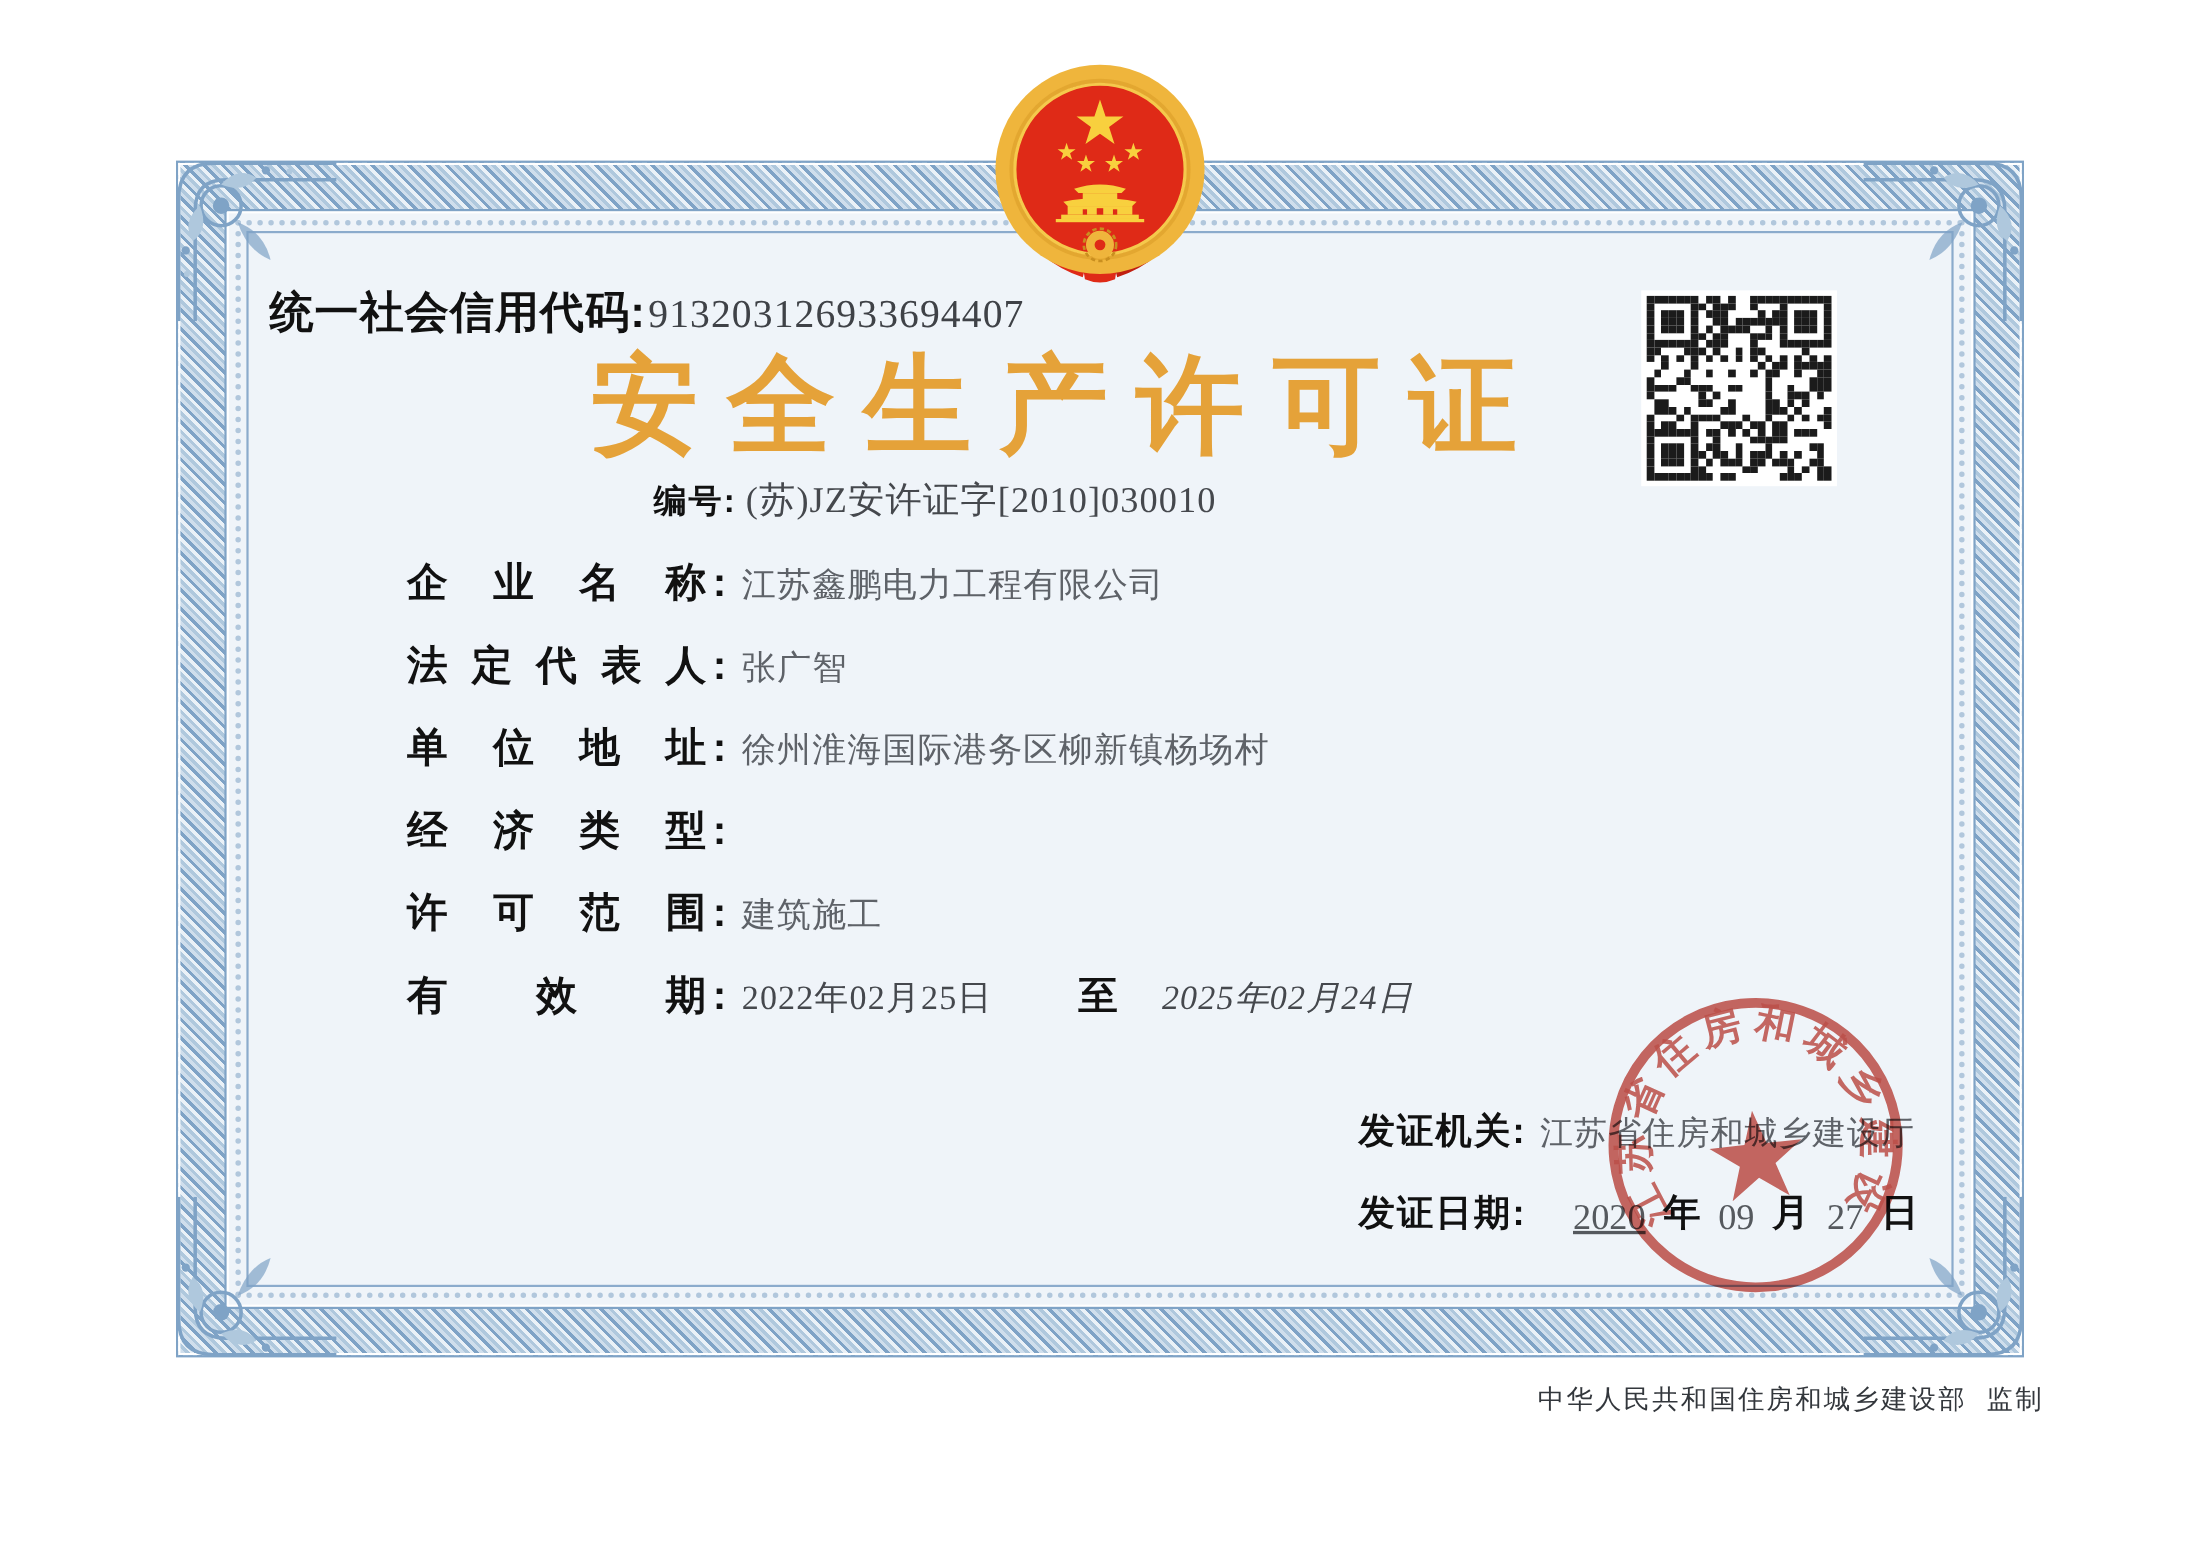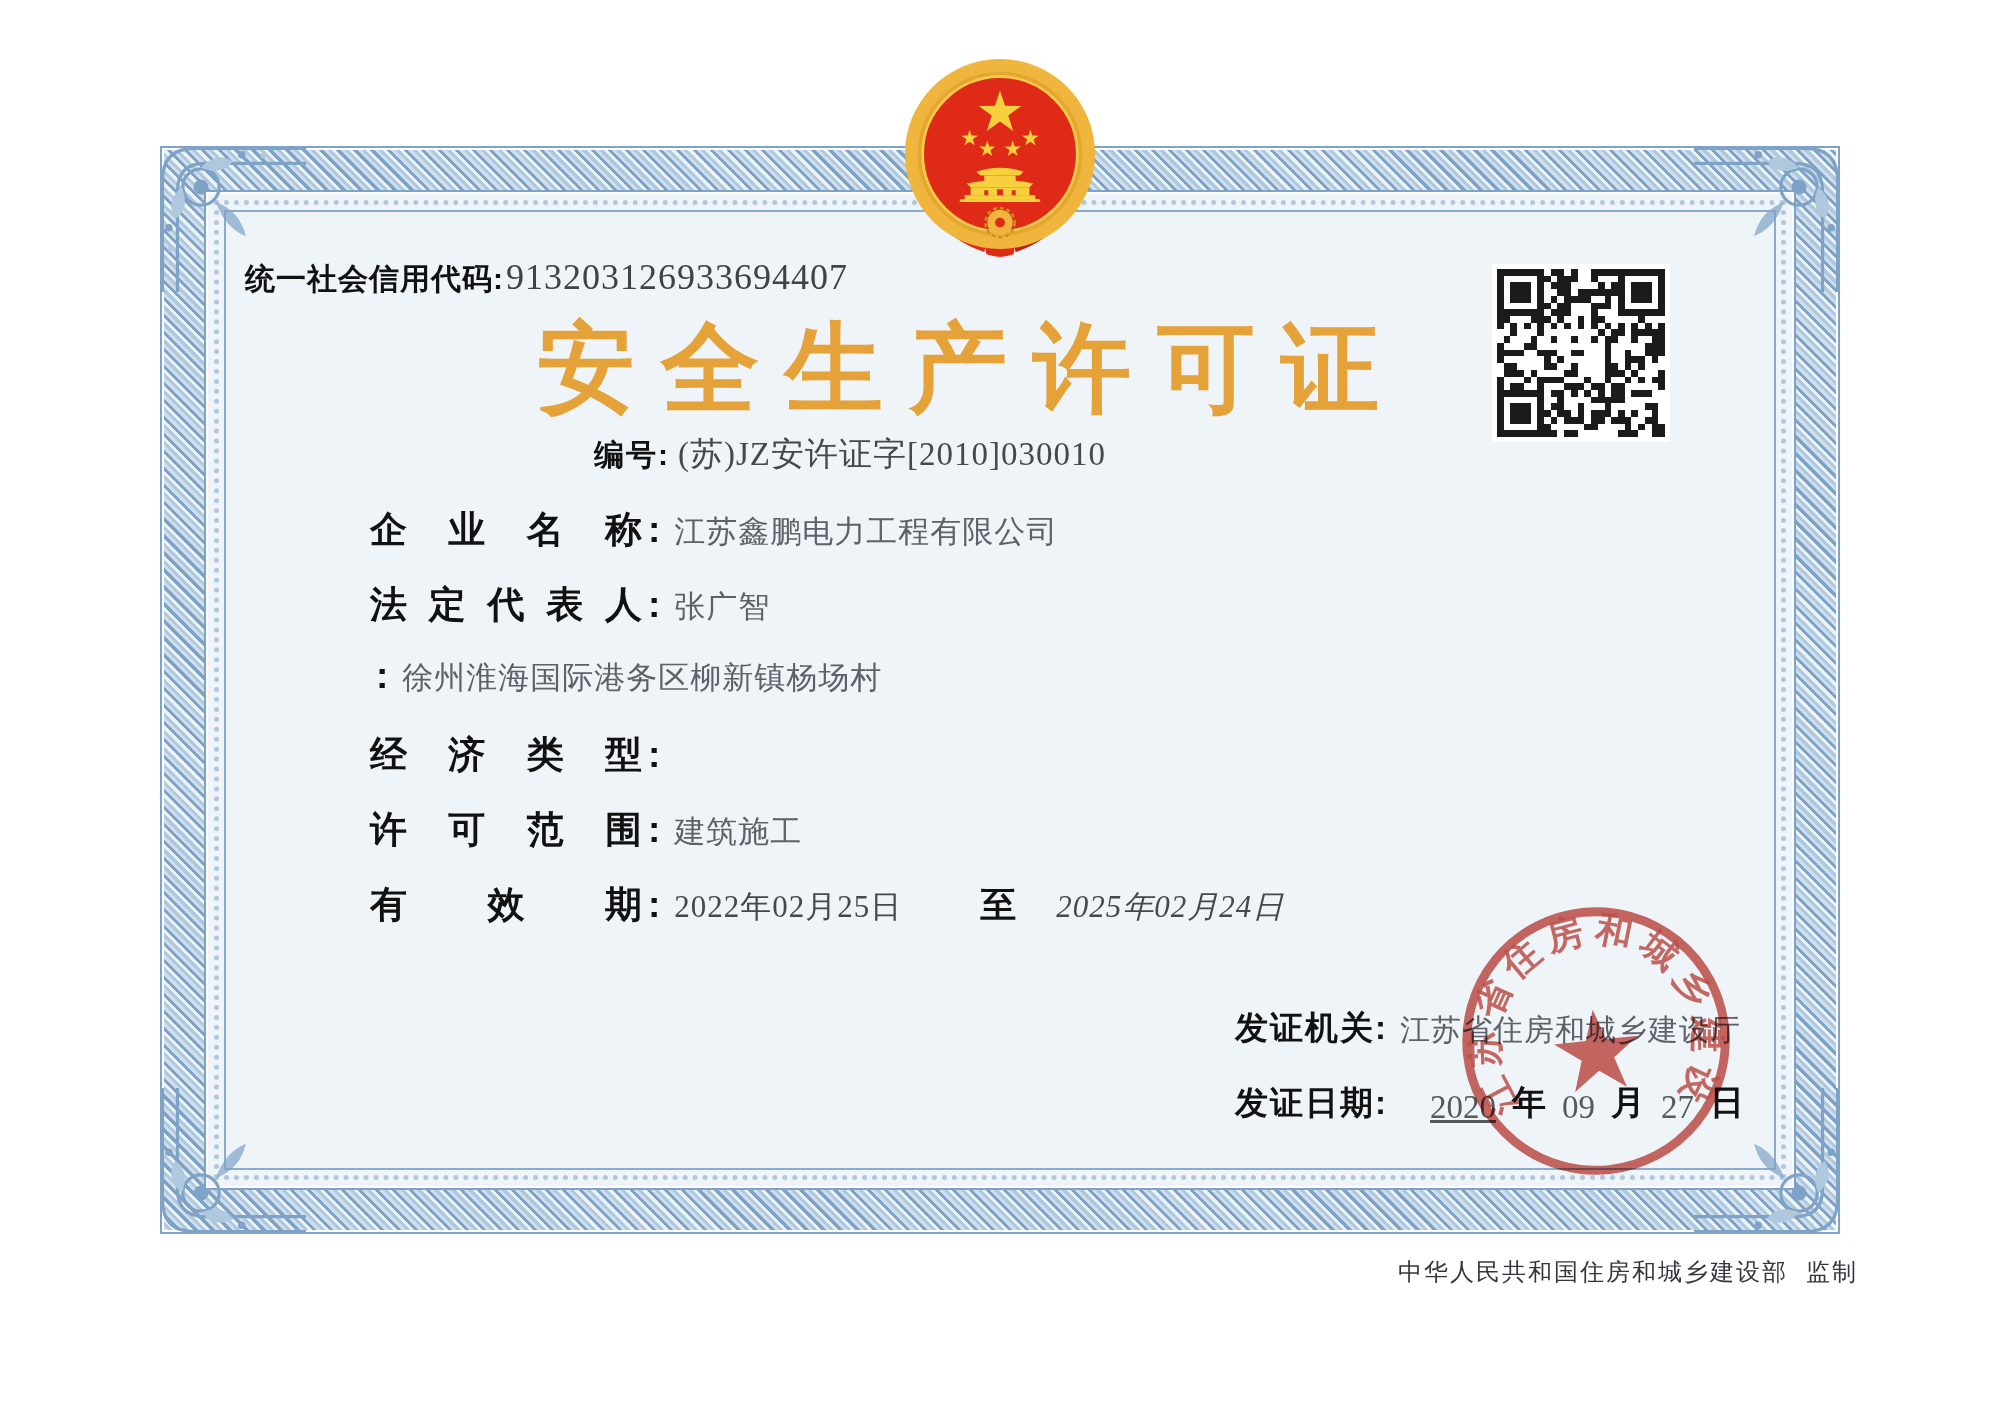--- a/index.html
+++ b/index.html
@@ -75,21 +75,21 @@
     position:absolute;left:1492px;top:264px;width:178px;height:178px;
     background:#ffffff;padding:5px;z-index:4;
   }
   .qr-grid{width:100%;height:100%;display:grid;grid-template-columns:repeat(25,1fr);grid-template-rows:repeat(25,1fr);}
   .qr-grid .on{background:#1b1b1b;}
 
   
   .credit{
     position:absolute;left:245px;top:256px;white-space:nowrap;z-index:3;
   }
-  .credit .lab{font-size:30px;font-weight:700;color:var(--ink);letter-spacing:1px;}
+  .credit .lab{font-size:40px;font-weight:700;color:var(--ink);letter-spacing:1px;}
   .credit .val{font-family:"Liberation Serif", serif;font-size:36px;color:#3F4247;letter-spacing:1px;margin-left:2px;}
 
   .title{
     position:absolute;left:0;width:1916px;top:304px;
     text-align:center;
     font-size:98px;font-weight:700;
     color:var(--gold);
     letter-spacing:26px;text-indent:26px;
     z-index:3;
   }
@@ -908,20 +908,21 @@
     <div class="flabel">企业名称</div>
     <div class="colon">:</div>
     <div class="fvalue">江苏鑫鹏电力工程有限公司</div>
   </div>
   <div class="row" style="top:580px">
     <div class="flabel">法定代表人</div>
     <div class="colon">:</div>
     <div class="fvalue">张广智</div>
   </div>
   <div class="row" style="top:655px">
+    <div class="flabel">单位地址</div>
     <div class="colon">:</div>
     <div class="fvalue">徐州淮海国际港务区柳新镇杨场村</div>
   </div>
   <div class="row" style="top:730px">
     <div class="flabel">经济类型</div>
     <div class="colon">:</div>
   </div>
   <div class="row" style="top:805px">
     <div class="flabel">许可范围</div>
     <div class="colon">:</div>

